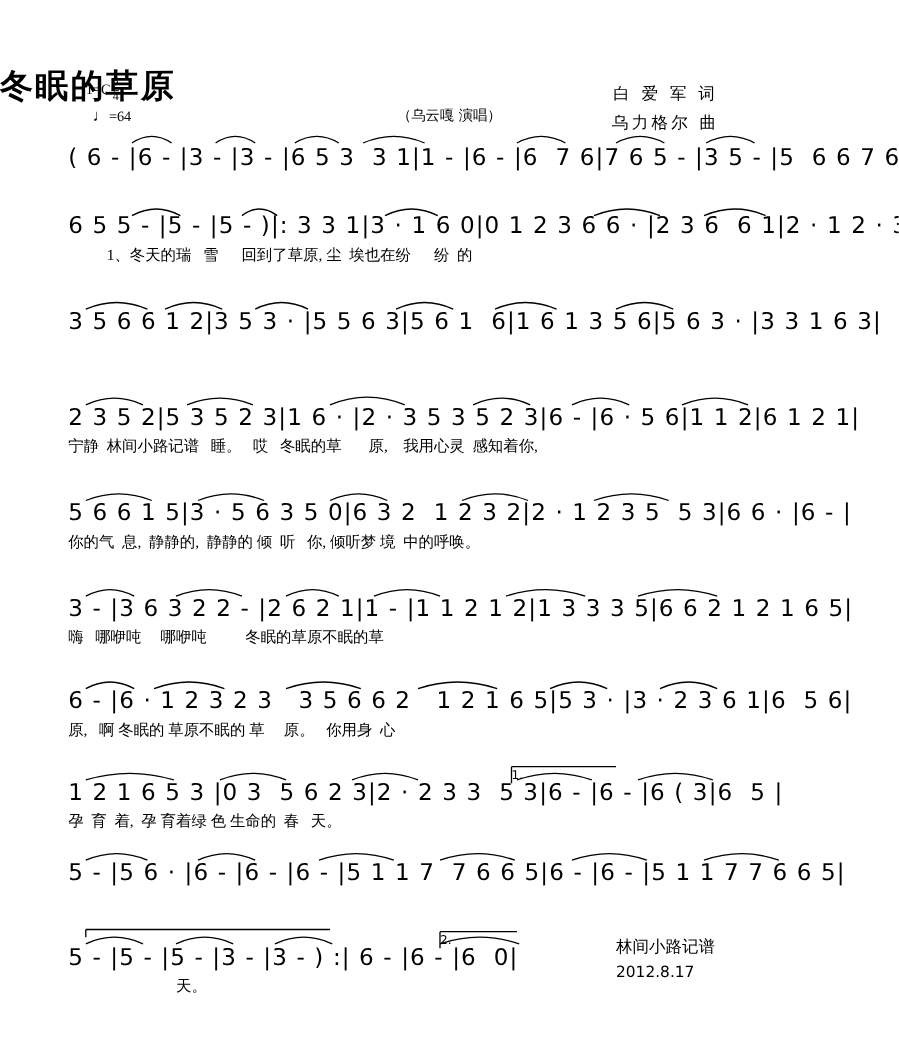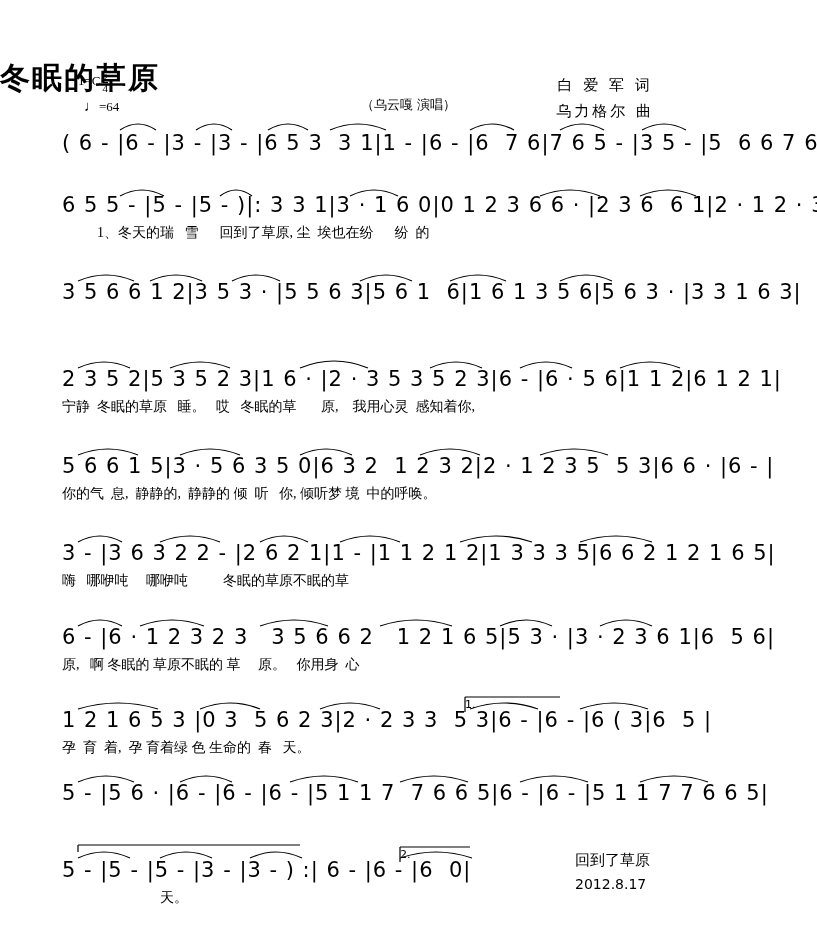--- a/index.html
+++ b/index.html
@@ -144,21 +144,21 @@
     <div class="notes">6 5 5 - |5 - |5 - )|: 3 3 1|3 · 1 6 0|0 1 2 3 6 6 · |2 3 6  6 1|2 · 1 2 · 3|</div>
     <div class="lyrics">          1、冬天的瑞   雪      回到了草原, 尘  埃也在纷      纷  的</div>
   </div>
 
   <div class="system" style="top:277px;">
     <div class="notes">3 5 6 6 1 2|3 5 3 · |5 5 6 3|5 6 1  6|1 6 1 3 5 6|5 6 3 · |3 3 1 6 3|</div>
   </div>
 
   <div class="system" style="top:364px;">
     <div class="notes">2 3 5 2|5 3 5 2 3|1 6 · |2 · 3 5 3 5 2 3|6 - |6 · 5 6|1 1 2|6 1 2 1|</div>
-    <div class="lyrics">宁静  冬眠的草原   睡。   哎   冬眠的草       原,    我用心灵  感知着你,</div>
+    <div class="lyrics">宁静  林间小路记谱   睡。   哎   冬眠的草       原,    我用心灵  感知着你,</div>
   </div>
 
   <div class="system" style="top:451px;">
     <div class="notes">5 6 6 1 5|3 · 5 6 3 5 0|6 3 2  1 2 3 2|2 · 1 2 3 5  5 3|6 6 · |6 - |</div>
     <div class="lyrics">你的气  息,  静静的,  静静的 倾  听   你, 倾听梦 境  中的呼唤。</div>
   </div>
 
   <div class="system" style="top:538px;">
     <div class="notes">3 - |3 6 3 2 2 - |2 6 2 1|1 - |1 1 2 1 2|1 3 3 3 5|6 6 2 1 2 1 6 5|</div>
     <div class="lyrics">嗨   哪咿吨     哪咿吨          冬眠的草原不眠的草</div>
@@ -251,17 +251,17 @@
       <path d="M400 858 q36 -12 72 0"></path>
     </g>
     <g stroke="#000" stroke-width="1.2" fill="none">
       <path d="M465 697 L465 712 M465 697 L560 697"></path>
       <path d="M400 847 L400 862 M400 847 L470 847"></path>
       <path d="M78 845 L78 852 M78 845 L300 845"></path>
     </g>
   </svg>
 
   <div class="footer">
-    <div>回到了草原</div>
+    <div>林间小路记谱</div>
     <div class="date">2012.8.17</div>
   </div>
 
 </div>
 
 </body></html>

